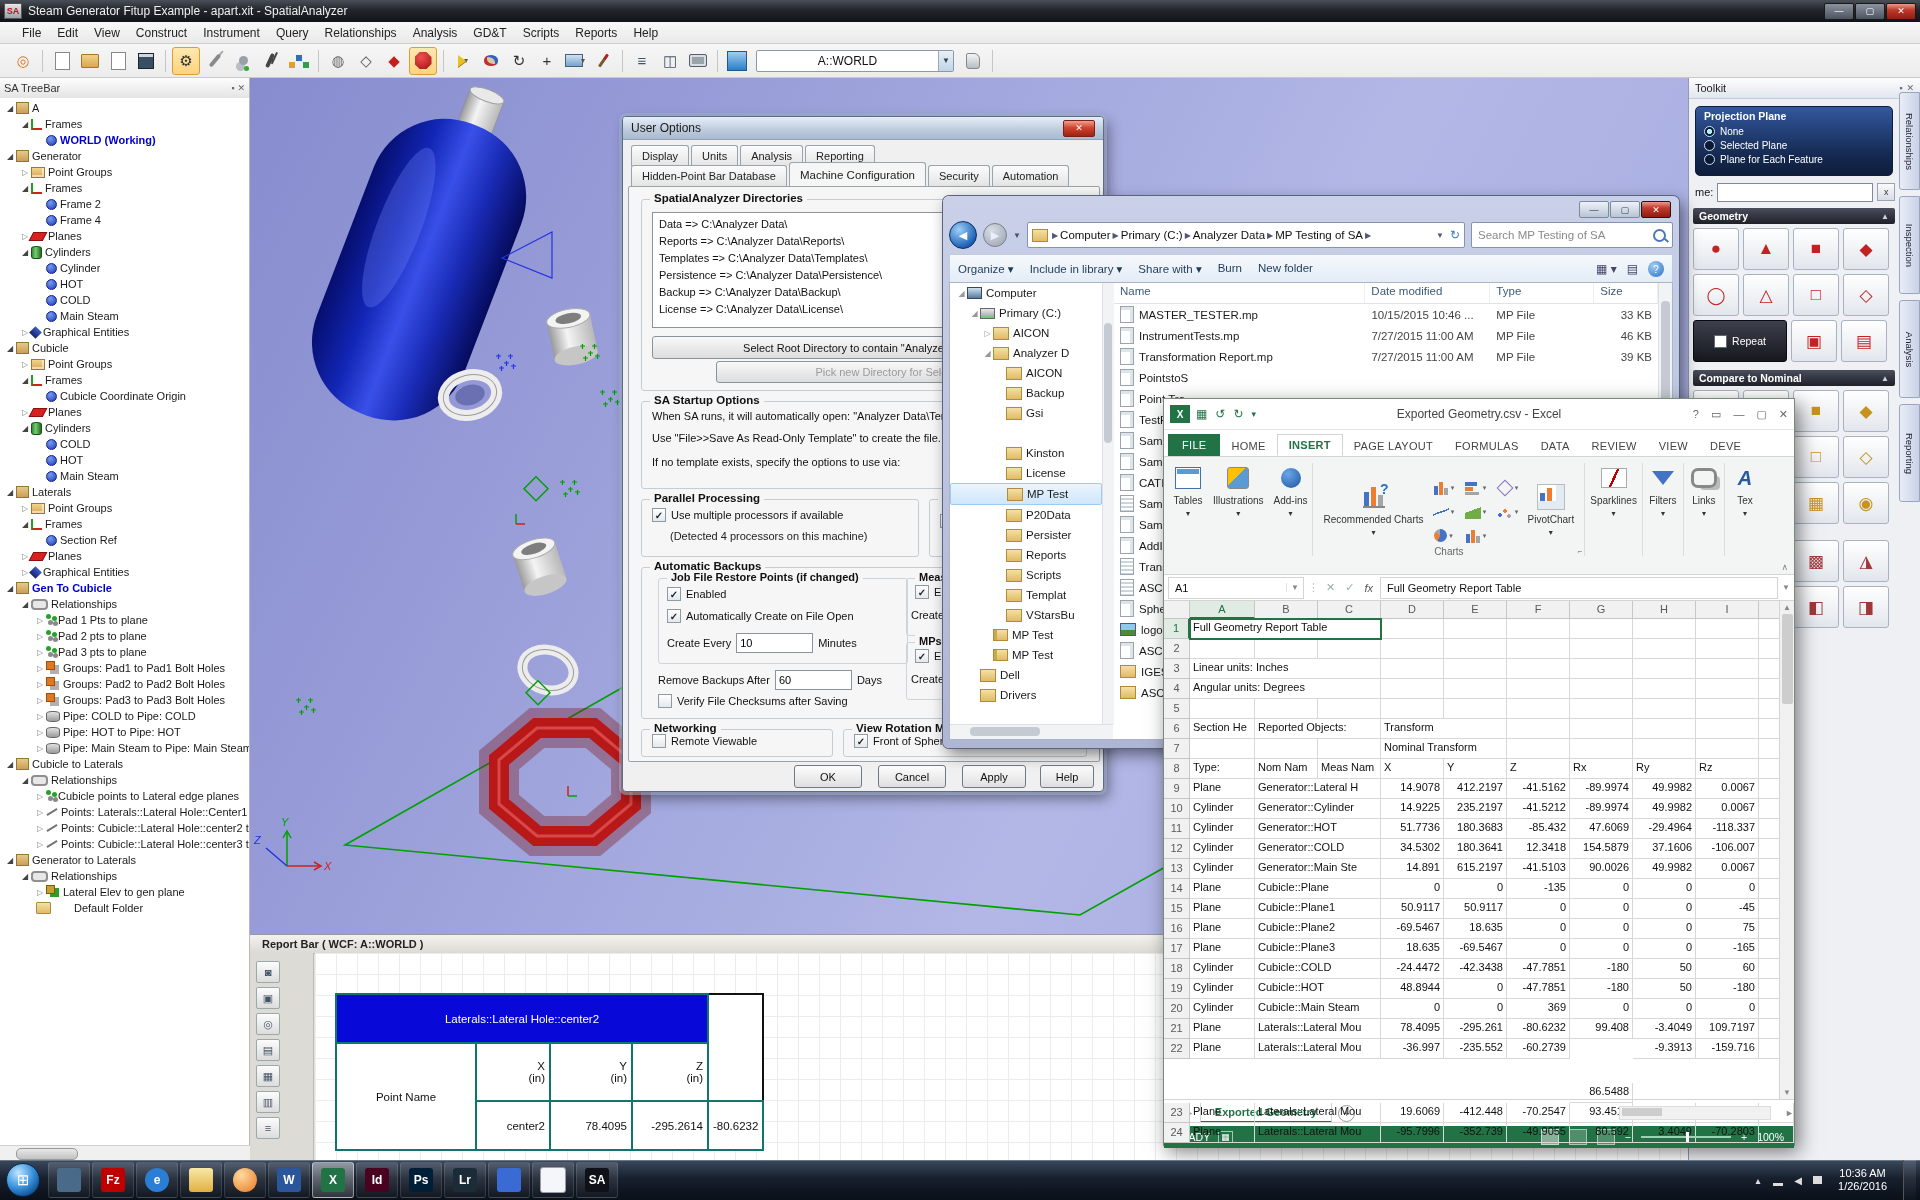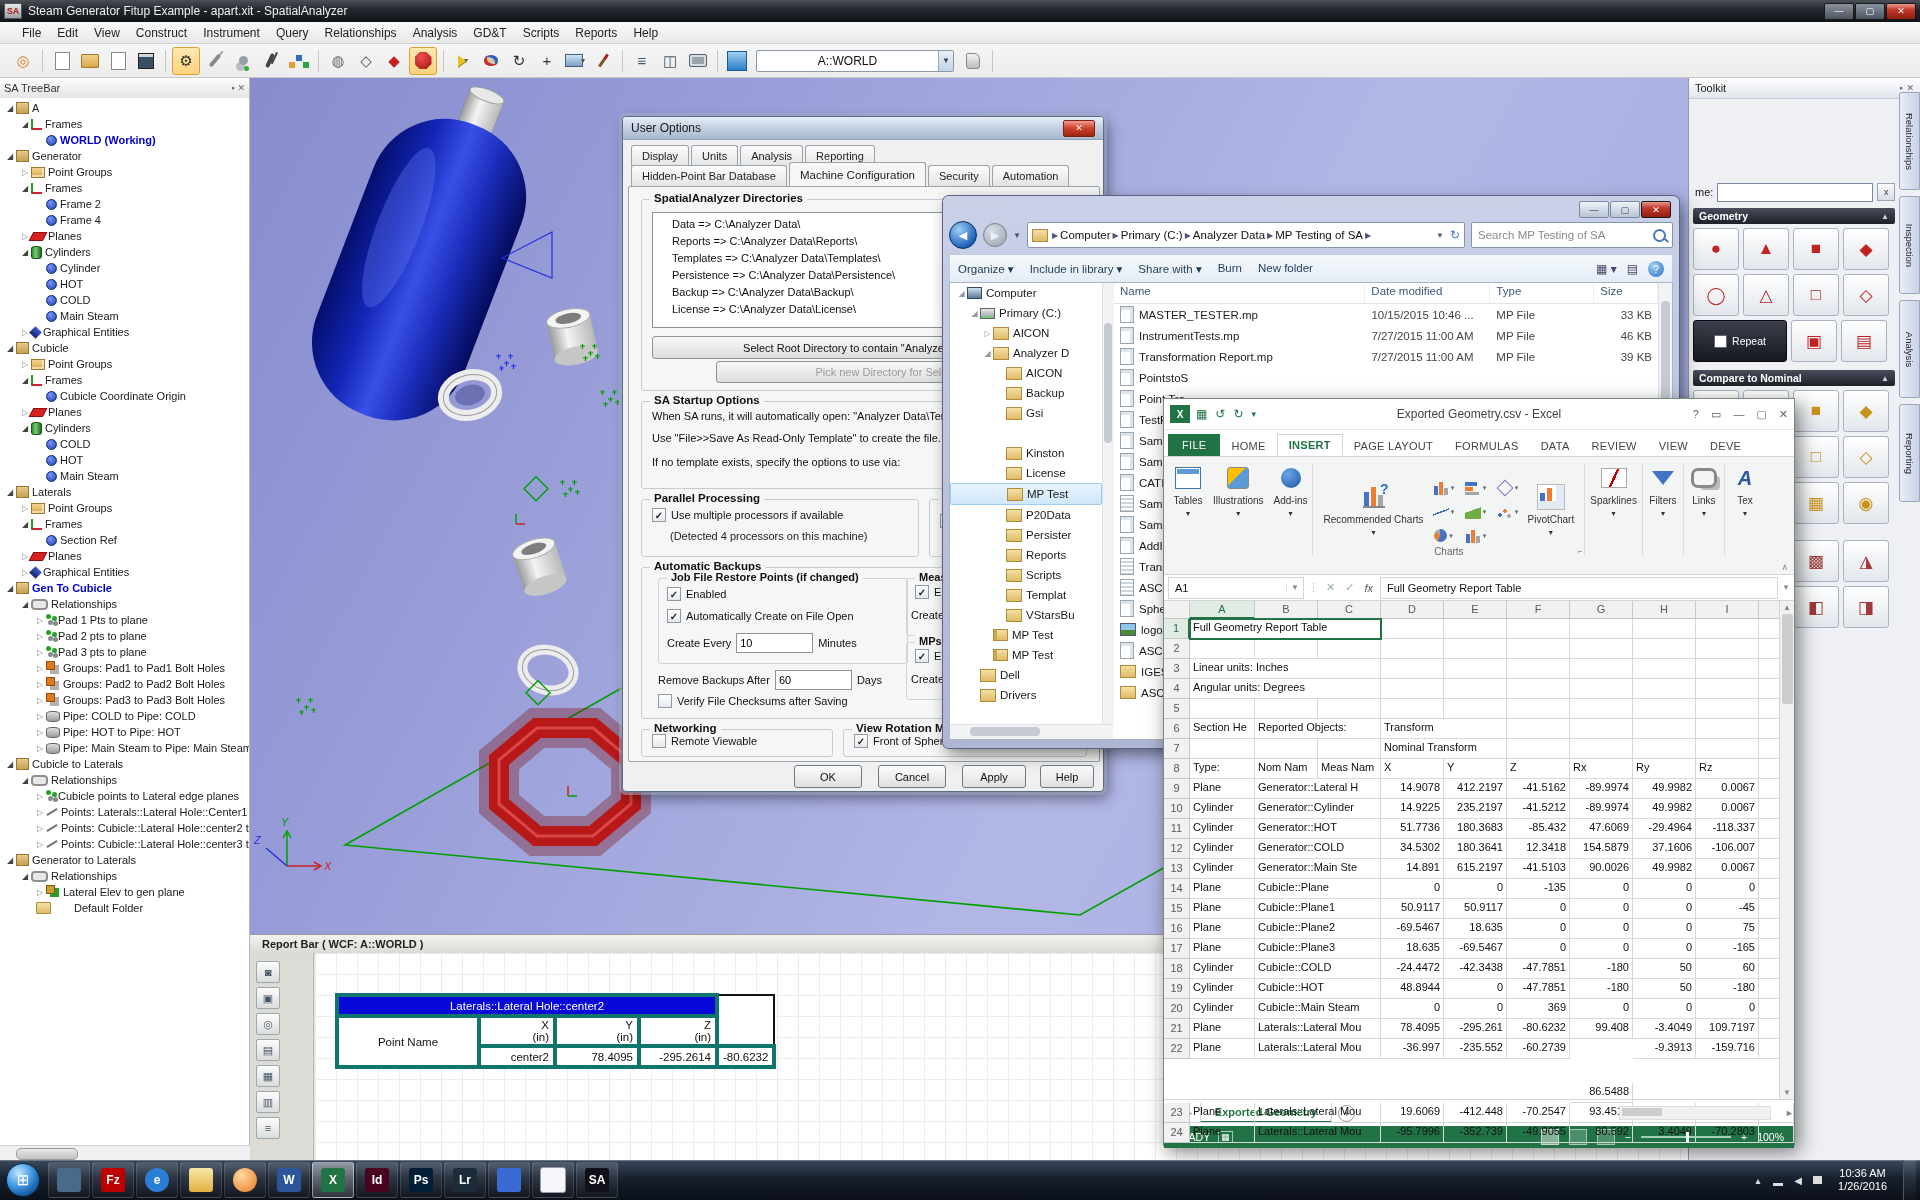--- a/index.html
+++ b/index.html
@@ -112,40 +112,40 @@
   
   #reportbar{left:250px;top:934px;width:1438px;height:226px;background:#e4e2de;border-top:1px solid #9a9a9a;box-sizing:border-box;}
   #rb-title{height:18px;display:flex;align-items:center;padding:0 12px;font-size:11px;font-weight:bold;color:#222;
     background:linear-gradient(#f4f2ee,#dcdad4);border-bottom:1px solid #b8b8b8;}
   #rb-tools{position:absolute;left:0;top:18px;bottom:0;width:64px;background:#dddbd6;border-right:1px solid #bbb;padding:6px 4px;box-sizing:border-box;}
   .rb-ic{width:22px;height:20px;background:linear-gradient(#fcfcfc,#dcdcdc);border:1px solid #9aa;border-radius:2px;
     display:inline-flex;align-items:center;justify-content:center;font-size:11px;color:#456;margin:2px;}
   #rb-canvas{position:absolute;left:65px;top:18px;right:0;bottom:0;background:#fff;
     background-image:linear-gradient(#ececec 1px,transparent 1px),linear-gradient(90deg,#ececec 1px,transparent 1px);background-size:21px 21px;}
   #rb-table{position:absolute;left:20px;top:40px;border:2px solid #111;border-collapse:collapse;font-size:11.5px;background:#fff;}
-  #rb-table td{border:4px solid #0f766e;padding:1px 4px;height:15px;white-space:nowrap;}
+  #rb-table td{border:2px solid #0f766e;padding:16px 4px;height:15px;white-space:nowrap;}
   #rb-table .hdr{background:#0808d8;color:#fff;text-align:center;font-size:11.5px;}
   #rb-table .num{text-align:right;}
   #rb-table .cc{text-align:center;}
 
   
   #uo{left:622px;top:116px;width:482px;height:676px;background:#f0f0f0;border:1px solid #5a6f85;border-radius:4px;
     box-shadow:0 0 0 3px rgba(160,175,200,.55),4px 6px 14px rgba(0,0,0,.45);box-sizing:border-box;font-size:11px;}
   #uo-title{height:22px;background:linear-gradient(#e7eef8,#bccadc 60%,#a9bacf);border-bottom:1px solid #8fa2b8;border-radius:3px 3px 0 0;
     display:flex;align-items:center;padding:0 8px;font-size:12px;color:#1a1a1a;}
   #uo-title .close{margin-left:auto;width:30px;height:15px;border-radius:2px;border:1px solid #7a2018;
     background:linear-gradient(#f0a090,#d0442e 45%,#9e2212);color:#fff;font-size:9px;display:flex;align-items:center;justify-content:center;}
   .tabrow{position:absolute;left:8px;display:flex;gap:2px;}
   .tab{height:20px;padding:0 10px;display:flex;align-items:center;background:linear-gradient(#fcfcfc,#e4e4e4);
     border:1px solid #9aa4ae;border-bottom:none;border-radius:3px 3px 0 0;font-size:11px;color:#222;}
   .tab.active{background:#f6f6f6;height:23px;margin-top:-3px;font-size:11.5px;z-index:2;}
   #uo-page{position:absolute;left:5px;top:69px;width:470px;height:574px;border:1px solid #9aa4ae;background:#f6f6f6;border-radius:2px;}
   .gb{position:absolute;border:1px solid #c3cdd6;border-radius:3px;}
   .gb>.gt{position:absolute;top:-8px;left:8px;background:#f6f6f6;padding:0 4px;font-weight:bold;font-size:11.5px;color:#111;white-space:nowrap;}
-  .dirbox{position:absolute;background:#fff;border:1px solid #8a949e;font-size:11px;line-height:17px;padding:3px 19px;box-sizing:border-box;}
+  .dirbox{position:absolute;background:#fff;border:1px solid #8a949e;font-size:11px;line-height:17px;padding:3px 6px;box-sizing:border-box;}
   .dbtn{position:absolute;background:linear-gradient(#f8f8f8,#ddd);border:1px solid #8a949e;border-radius:3px;
     display:flex;align-items:center;justify-content:center;font-size:11px;color:#111;white-space:nowrap;overflow:hidden;}
   .dbtn.dis{color:#9a9a9a;}
   .cb{width:12px;height:12px;border:1px solid #8e9aa4;background:linear-gradient(#fff,#e4e8ec);display:inline-flex;
     align-items:center;justify-content:center;font-size:10px;color:#222;flex:none;}
   .cb.on::after{content:"✓";font-weight:bold;}
   .cbrow{position:absolute;display:flex;align-items:center;gap:5px;white-space:nowrap;}
   .dinput{border:1px solid #8a949e;height:16px;width:70px;font-size:11px;padding-left:3px;}
   .uo-btn{position:absolute;height:21px;background:linear-gradient(#fdfdfd,#dfdfdf);border:1px solid #707a84;border-radius:3px;
     display:flex;align-items:center;justify-content:center;font-size:11px;}
@@ -763,20 +763,37 @@
   </div>
 
   <div id="toolkit" class="abs">
     <div id="tk-head">
       <span>Toolkit</span>
       <span class="hb">
           <span>▪</span>
           <span>✕</span>
         </span>
     </div>
+    <div id="tk-proj" class="abs">
+      <div class="pt">Projection Plane</div>
+      <div id="tk-radios">
+          <div class="rrow">
+            <span class="rb on"></span>
+            <span>None</span>
+          </div>
+          <div class="rrow">
+            <span class="rb"></span>
+            <span>Selected Plane</span>
+          </div>
+          <div class="rrow">
+            <span class="rb"></span>
+            <span>Plane for Each Feature</span>
+          </div>
+        </div>
+    </div>
     <div id="tk-name" class="abs">
       <span>me:</span>
       <input style="">
       <div class="xb">x</div>
     </div>
     <div class="tk-bar abs" style="top:130px;">
       <span>Geometry</span>
         <span class="caret">▲</span>
     </div>
     <div id="tk-grid1" class="tk-grid abs" style="top:150px;">

